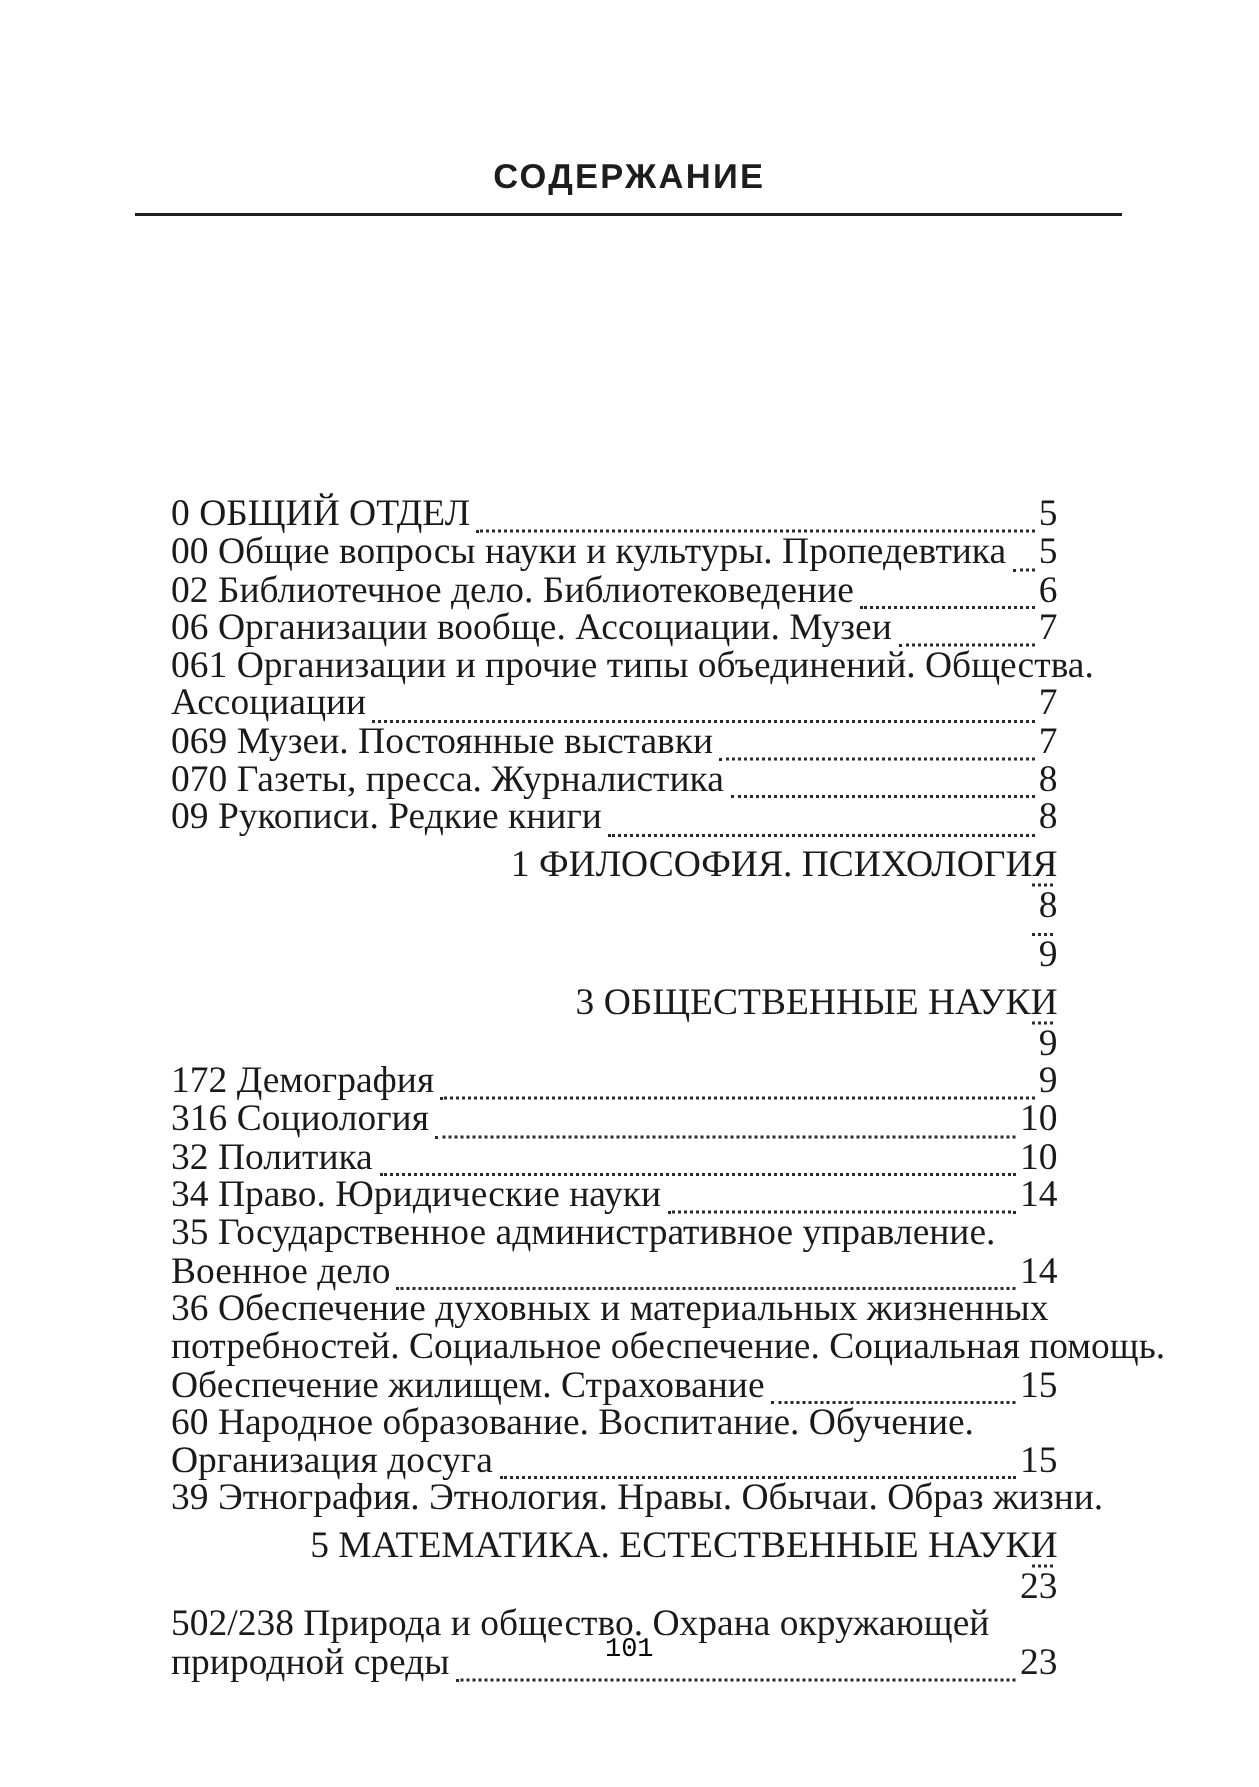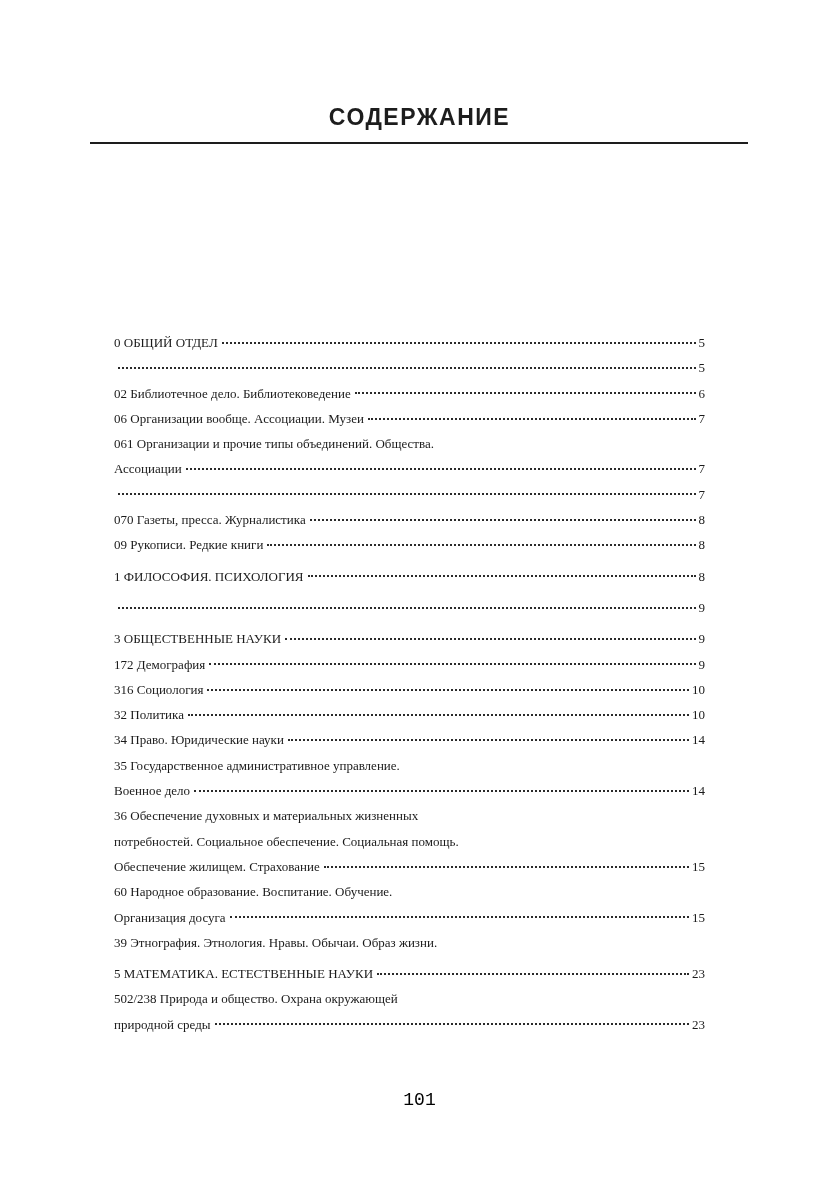--- a/index.html
+++ b/index.html
@@ -30,27 +30,28 @@
   .title-rule {
     height: 2px;
     background: #1d1d1d;
     margin: 11px 91px 0 90px;
   }
   .toc {
     margin: 186px 134px 0 114px;
   }
   .row {
     display: flex;
-    align-items: center;
-    font-size: 13px;
+    align-items: flex-end;
+    font-size: 25px;
     line-height: 25.3px;
     color: #1a1a1a;
   }
   .row.sect {
     margin-top: 6px;
+    flex-direction: column;
   }
   .txt {
     white-space: nowrap;
   }
   .dots {
     flex: 1;
     min-width: 14px;
     border-bottom: 2px dotted #2a2a2a;
     margin: 0 3px 0 4px;
   }
@@ -78,20 +79,21 @@
 
   <div class="toc">
 
     <div class="row">
       <span class="txt">0 ОБЩИЙ ОТДЕЛ</span>
       <span class="dots"></span>
       <span class="pg">5</span>
     </div>
 
     <div class="row">
+      <span class="txt">00 Общие вопросы науки и культуры. Пропедевтика</span>
       <span class="dots"></span>
       <span class="pg">5</span>
     </div>
 
     <div class="row">
       <span class="txt">02 Библиотечное дело. Библиотековедение</span>
       <span class="dots"></span>
       <span class="pg">6</span>
     </div>
 
@@ -105,20 +107,21 @@
       <span class="txt">061 Организации и прочие типы объединений. Общества.</span>
     </div>
 
     <div class="row">
       <span class="txt">Ассоциации</span>
       <span class="dots"></span>
       <span class="pg">7</span>
     </div>
 
     <div class="row">
+      <span class="txt">069 Музеи. Постоянные выставки</span>
       <span class="dots"></span>
       <span class="pg">7</span>
     </div>
 
     <div class="row">
       <span class="txt">070 Газеты, пресса. Журналистика</span>
       <span class="dots"></span>
       <span class="pg">8</span>
     </div>
 

